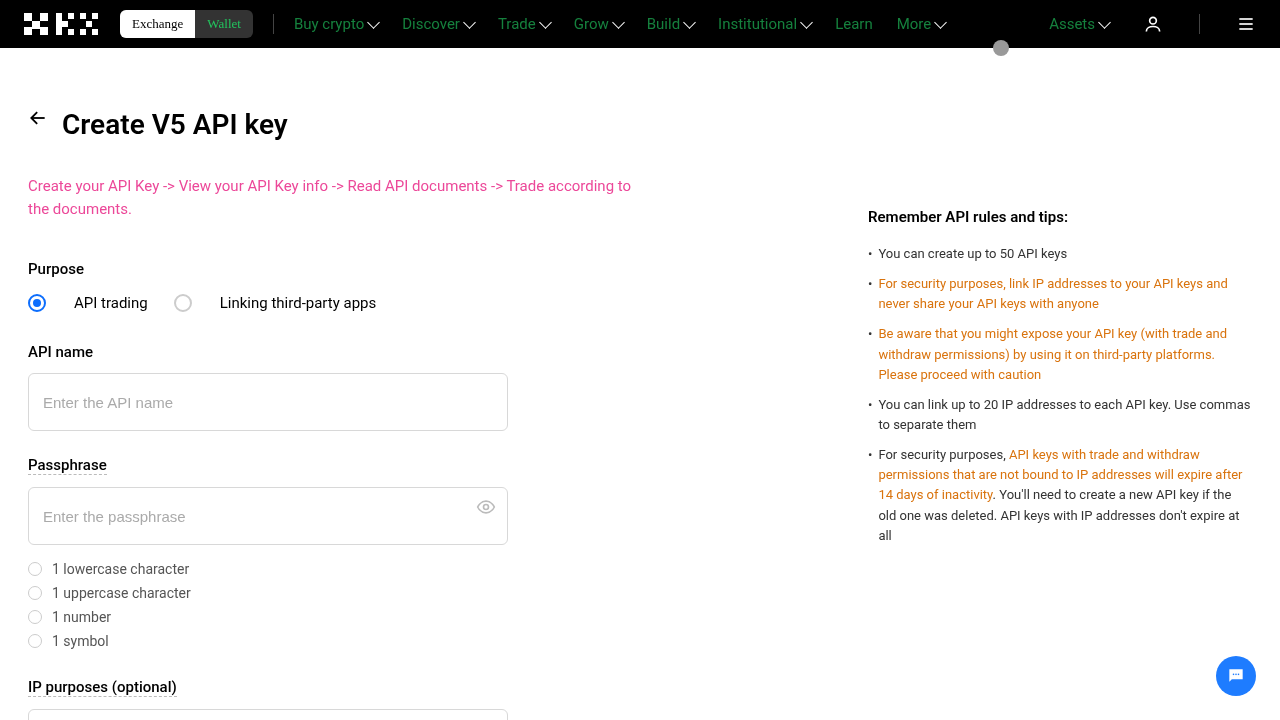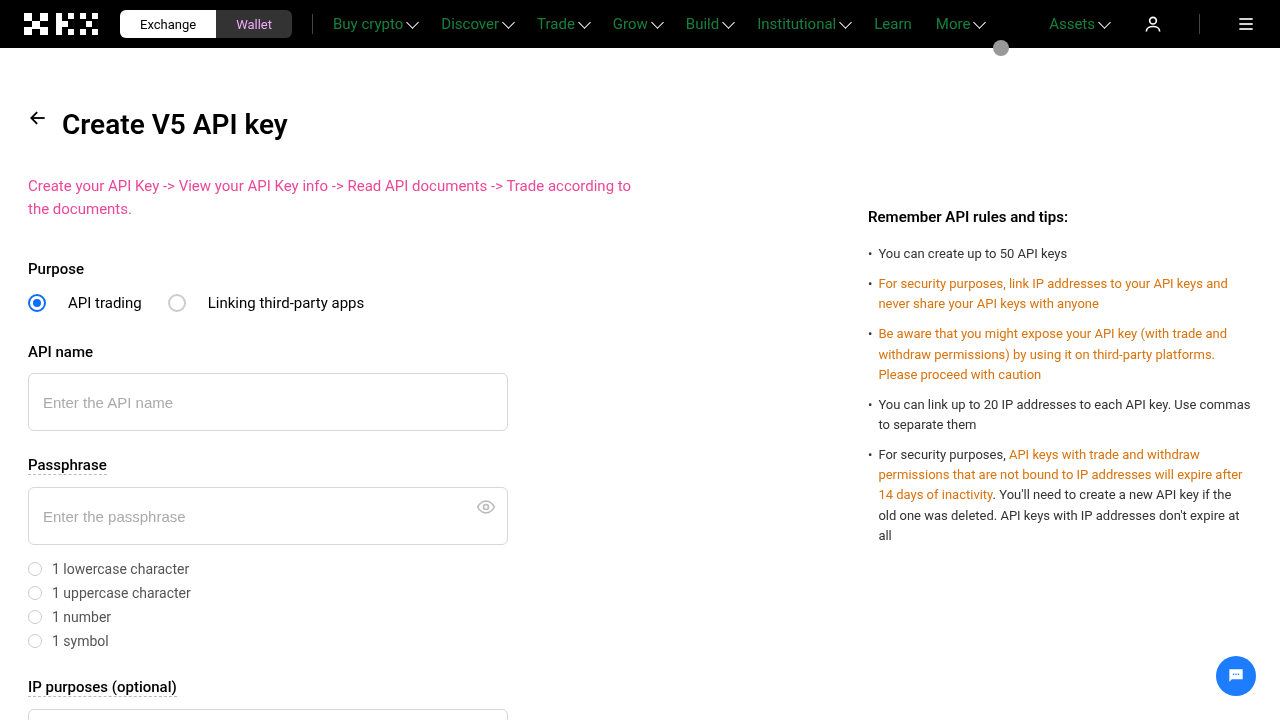--- a/index.html
+++ b/index.html
@@ -2,44 +2,44 @@
 <html><head>
 <meta charset="utf-8">
 <style>
   * { box-sizing: border-box; margin: 0; padding: 0; }
   body { font-family: -apple-system, BlinkMacSystemFont, "Segoe UI", Roboto, Helvetica, Arial, sans-serif; color: #000; background: #fff; width: 1280px; height: 720px; overflow: hidden; position: relative; }
 
   
   .header { background: #000; height: 48px; display: flex; align-items: center; padding: 0 24px; color: #fff; font-size: 14px; }
   .logo { width: 80px; height: 22px; margin-right: 16px; }
   .segmented { display: flex; background: #333; border-radius: 6px; overflow: hidden; height: 28px; }
-  .segmented div { display: flex; align-items: center; padding: 0 20px; font-size: 13px; cursor: pointer; }
+  .segmented div { display: flex; align-items: center; padding: 0 12px; font-size: 13px; cursor: pointer; font-family: Liberation Serif, serif; }
   .segmented .active { background: #fff; color: #000; }
-  .segmented .inactive { color: #f0abfc; }
+  .segmented .inactive { color: #22c55e; }
   .divider { width: 1px; height: 20px; background: #444; margin: 0 20px; }
   .nav { display: flex; gap: 24px; }
   .nav-item { display: flex; align-items: center; gap: 5px; cursor: pointer; color: #15803d; font-size: 15px; }
   .chev { width: 9px; height: 9px; border-right: 1.5px solid #fff; border-bottom: 1.5px solid #fff; transform: rotate(45deg); margin-top: -4px; }
   .spacer { flex: 1; }
   .right-nav { display: flex; align-items: center; gap: 34px; }
   .icon-btn { cursor: pointer; display: flex; align-items: center; }
 
   
   .main { display: flex; padding: 60px 28px 0 28px; gap: 60px; }
   .left-col { width: 780px; }
   .right-col { flex: 1; padding-top: 100px; position: relative; }
 
   .title-row { display: flex; align-items: flex-start; gap: 14px; margin-bottom: 34px; }
   .back-arrow { width: 20px; height: 20px; cursor: pointer; }
   h1 { font-size: 28px; font-weight: 600; }
   .subtitle { color: #ec4899; font-size: 15px; line-height: 1.5; margin-bottom: 40px; max-width: 620px; }
 
   .section-label { font-size: 15px; font-weight: 500; margin-bottom: 16px; }
   .radio-group { display: flex; gap: 26px; margin-bottom: 30px; }
-  .radio-option { display: flex; align-items: center; gap: 22px; cursor: pointer; font-size: 15px; }
+  .radio-option { display: flex; align-items: center; gap: 28px; cursor: pointer; font-size: 15px; }
   .radio { width: 18px; height: 18px; border-radius: 50%; border: 2px solid #ccc; display: flex; align-items: center; justify-content: center; }
   .radio.checked { border-color: #0d6efd; }
   .radio.checked::after { content: ""; width: 8px; height: 8px; border-radius: 50%; background: #0d6efd; }
 
   .field-label { font-size: 15px; font-weight: 500; margin-bottom: 12px; display: inline-block; }
   .dotted { border-bottom: 1px dashed #bbb; }
   .input { width: 480px; height: 58px; border: 1px solid #d8d8d8; border-radius: 6px; padding: 0 14px; font-size: 15px; color: #000; margin-bottom: 24px; }
   .input::placeholder { color: #aaa; }
   .input-wrap { position: relative; width: 480px; }
   .input-wrap .input { width: 100%; padding-right: 44px; }

